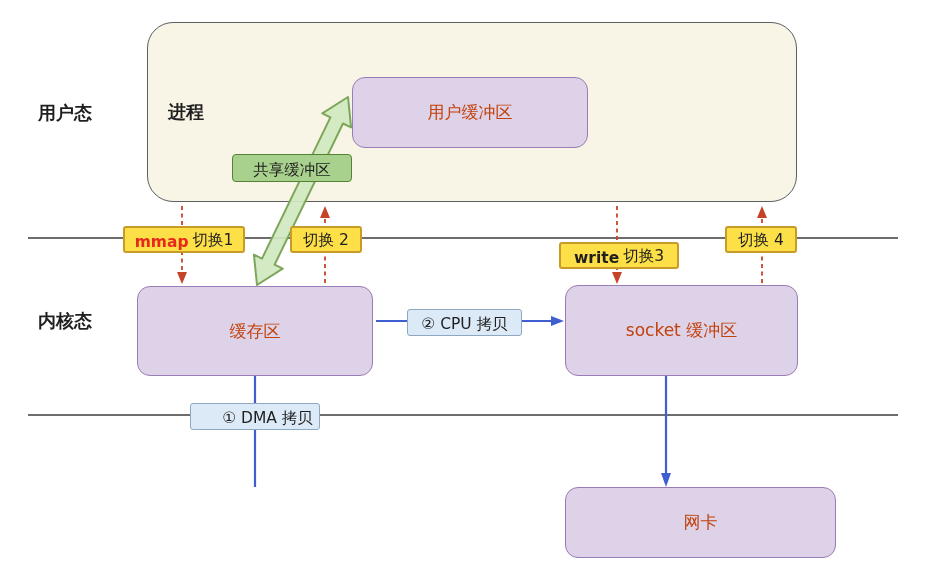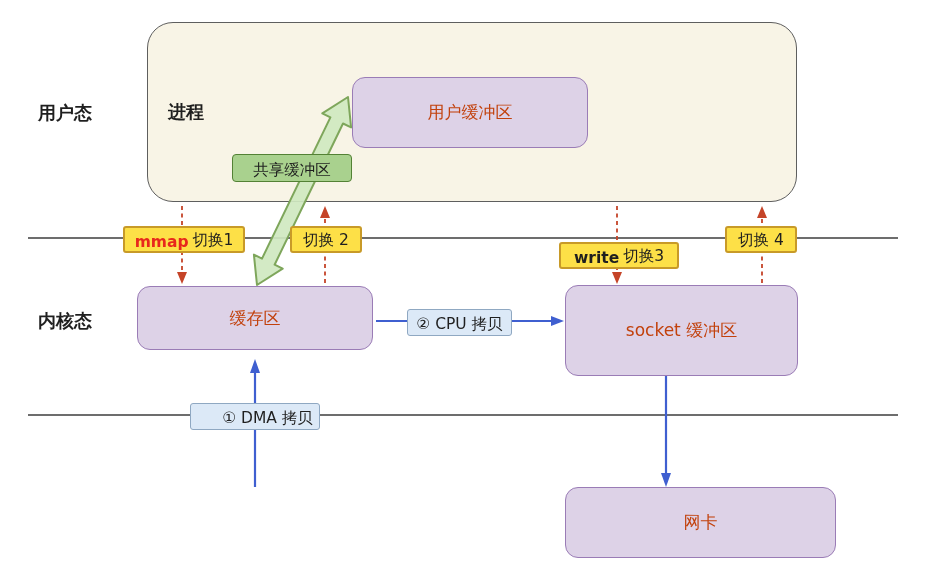--- a/index.html
+++ b/index.html
@@ -14,21 +14,21 @@
   .bigbox{
     left:147px;top:22px;width:650px;height:180px;
     background:#f8f4e6;border:1.7px solid #5e5e5e;border-radius:26px;z-index:5;
   }
   .pbox{
     background:#ddd2e7;border:1.6px solid #9a7cb6;border-radius:13px;
     display:flex;align-items:center;justify-content:center;
     font-size:17px;color:#c2410c;z-index:10;
   }
   .pbox.userbuf{left:352px;top:77px;width:236px;height:71px;}
-  .pbox.kernbuf{left:137px;top:286px;width:236px;height:64px;}
+  .pbox.kernbuf{left:137px;top:286px;width:236px;height:90px;}
   .pbox.sockbuf{left:565px;top:285px;width:233px;height:91px;}
   .pbox.disk{left:135px;top:487px;width:238px;height:71px;}
   .pbox.nic{left:565px;top:487px;width:271px;height:71px;}
   .region-label{font-size:18px;font-weight:bold;z-index:10;}
   .region-label.user{left:38px;top:101px;}
   .region-label.kernel{left:38px;top:309px;}
   .region-label.process{left:168px;top:100px;}
   .tag{
     display:flex;align-items:flex-end;justify-content:center;
     font-size:15.5px;white-space:nowrap;z-index:30;
@@ -43,21 +43,21 @@
     background:#fde047;border:2px solid #c89a28;border-radius:3px;height:27px;
   }
   .tag.sw1{left:123px;top:226px;width:122px;}
   .tag.sw2{left:290px;top:226px;width:72px;}
   .tag.sw3{left:559px;top:242px;width:120px;}
   .tag.sw4{left:725px;top:226px;width:72px;}
   .tag.copy{
     background:#dce9f7;border:1.6px solid #8fa8c2;border-radius:3px;height:27px;
   }
   .tag.c1{left:190px;top:403px;width:130px;padding-left:25px;}
-  .tag.c2{left:407px;top:309px;width:105px;}
+  .tag.c2{left:407px;top:309px;width:115px;}
   .tag.c3{left:603px;top:403px;width:125px;}
 </style>
 </head>
 <body>
 
 <div class="stage">
 
   <svg class="layer base" viewBox="0 0 925 587">
 
     <line x1="28" y1="238" x2="898" y2="238" stroke="#3c3c3c" stroke-width="1.7"></line>

